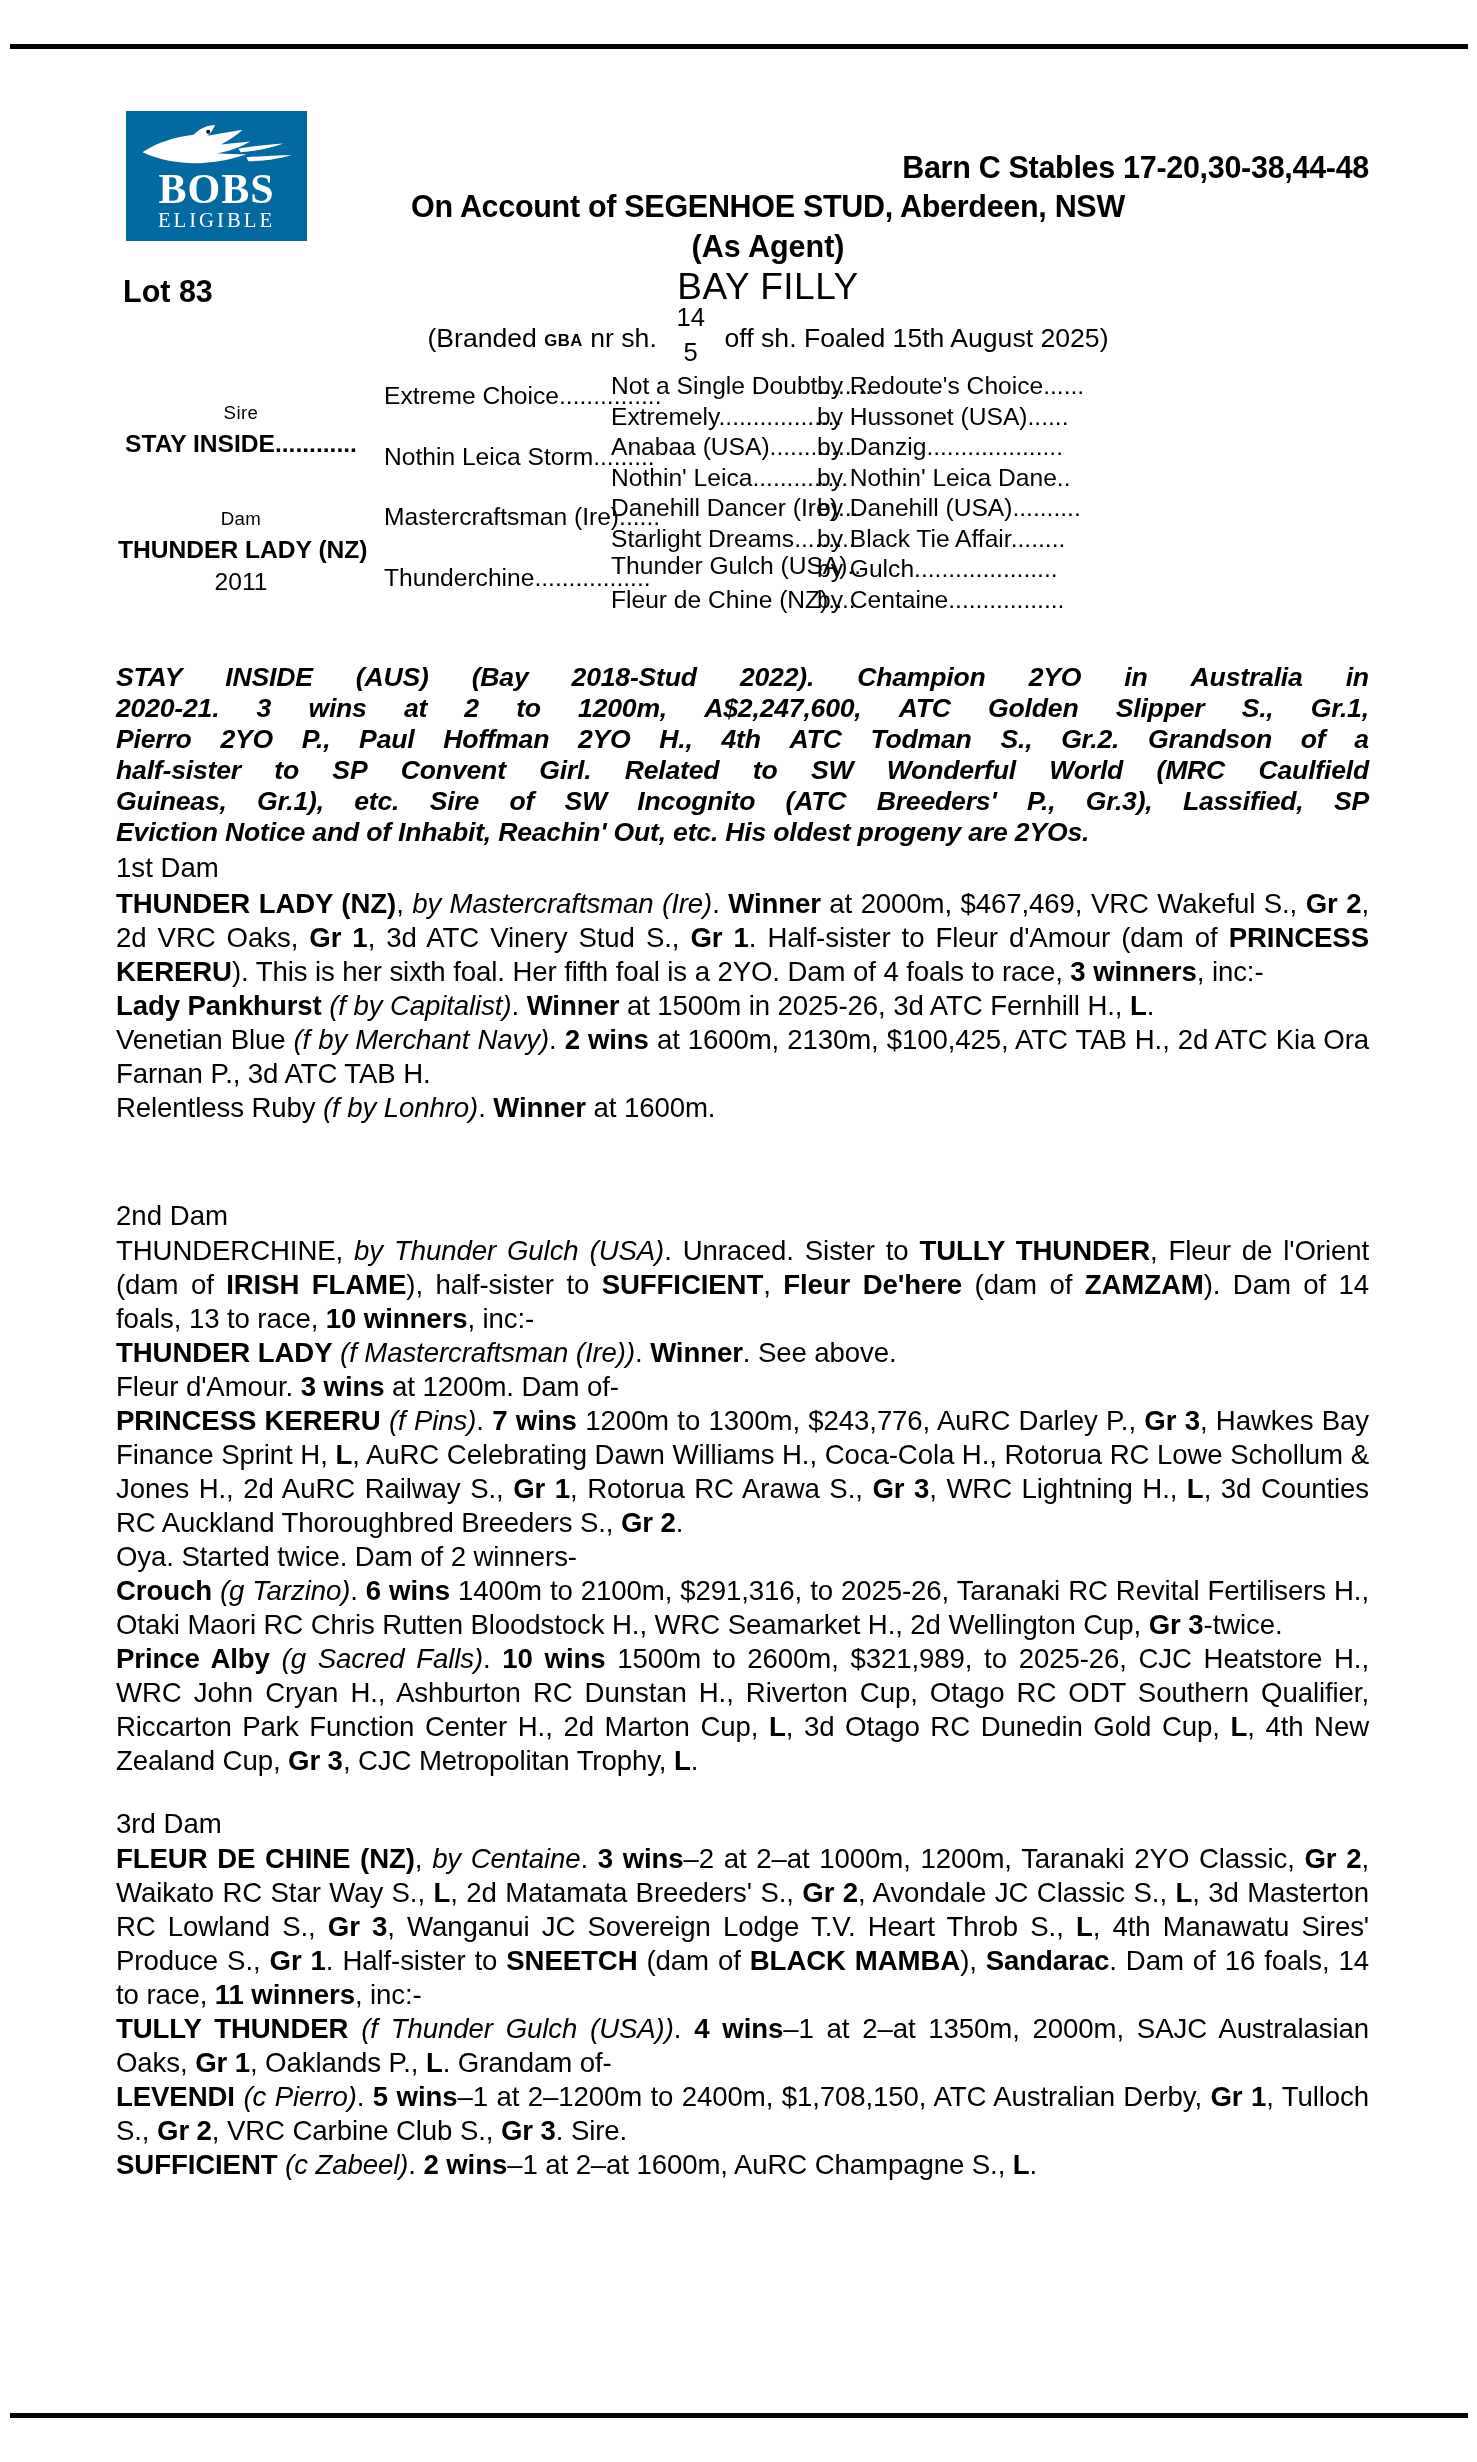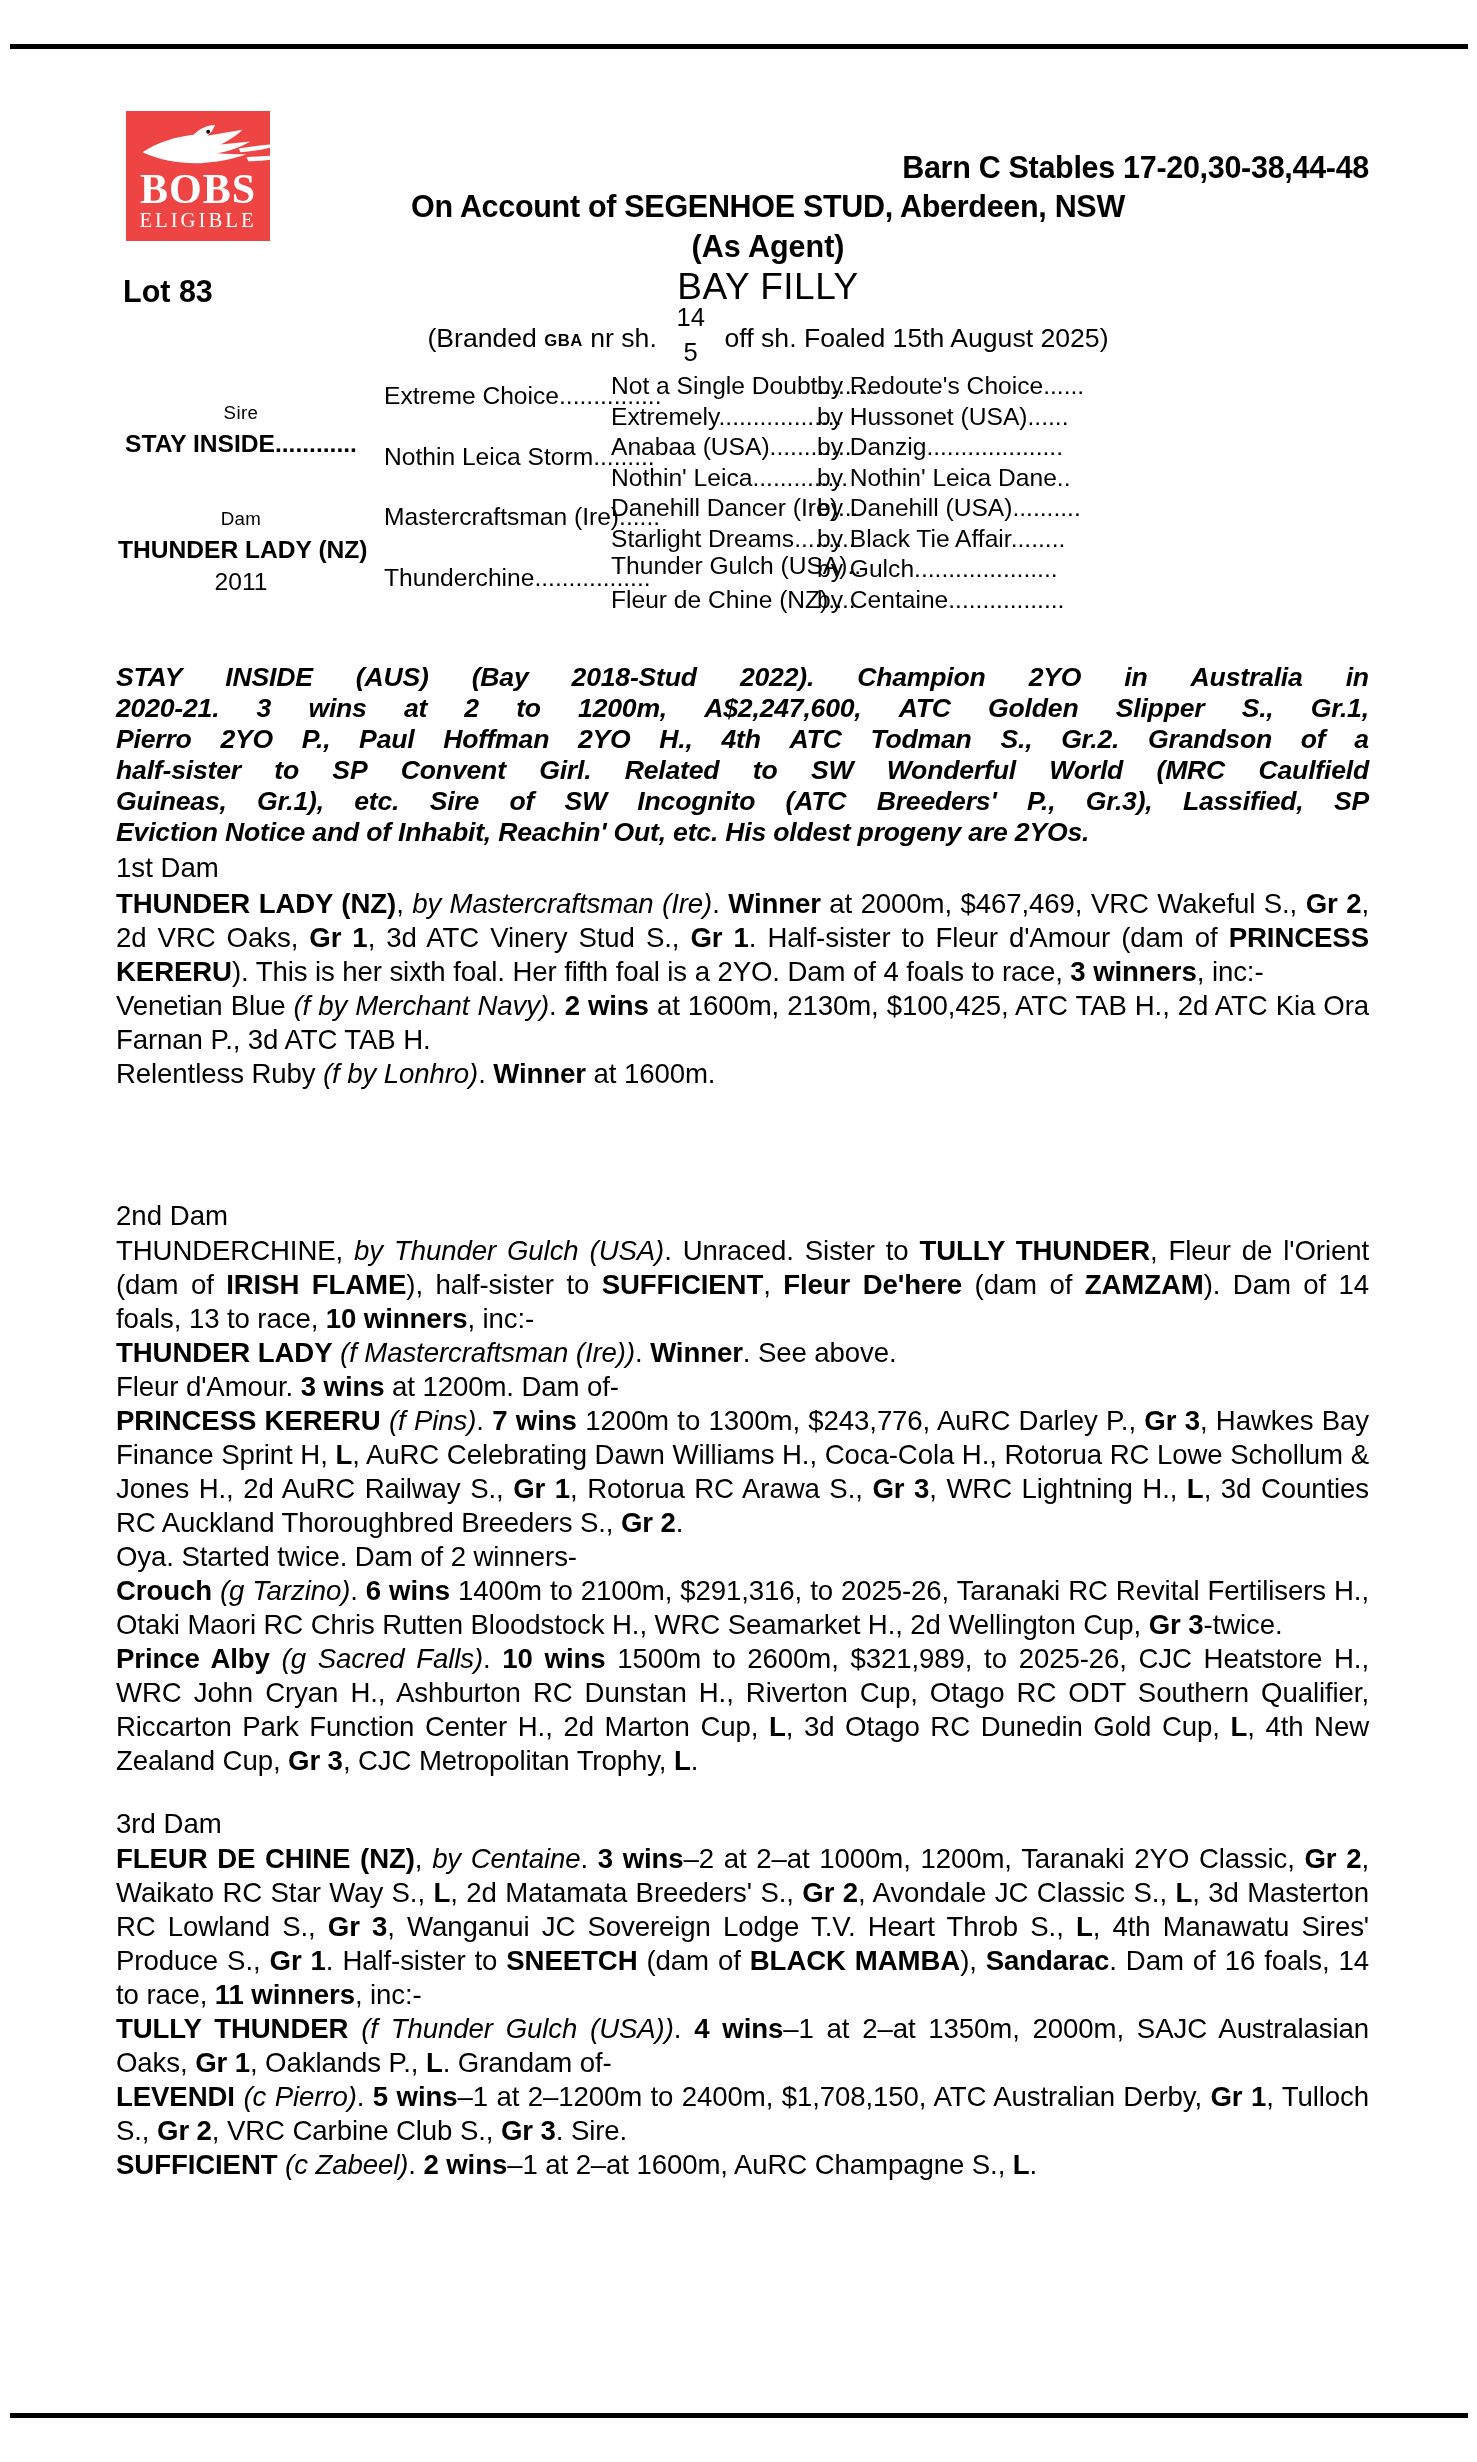--- a/index.html
+++ b/index.html
@@ -31,23 +31,23 @@
     background: #000;
   }
   .rule-top { top: 44px; }
   .rule-bottom { top: 2413px; }
 
   
   .logo {
     position: absolute;
     left: 126px;
     top: 111px;
-    width: 144px;
+    width: 181px;
     height: 130px;
-    background: #ef4444;
+    background: #0369a1;
     overflow: hidden;
   }
   .logo-horse {
     position: absolute;
     left: 9.9px;
     top: 7.9px;
     width: 162px;
     height: 51px;
   }
   .logo-bobs {
@@ -405,20 +405,21 @@
         <span>Lassified,</span>
         <span>SP</span>
       </span>
       <span>Eviction Notice and of Inhabit, Reachin' Out, etc. His oldest progeny are 2YOs.</span>
     </div>
 
   <div id="dam-sections">
       <div class="dam-head" style="top: 852px;">1st Dam</div>
       <div class="blk" style="top: 887px;">
         <p class="lv1"><b>THUNDER LADY (NZ)</b>, <i>by Mastercraftsman (Ire)</i>. <b>Winner</b> at 2000m, $467,469, VRC Wakeful S., <b>Gr 2</b>, 2d VRC Oaks, <b>Gr 1</b>, 3d ATC Vinery Stud S., <b>Gr 1</b>. Half-sister to Fleur d'Amour (dam of <b>PRINCESS KERERU</b>). This is her sixth foal. Her fifth foal is a 2YO. Dam of 4 foals to race, <b>3 winners</b>, inc:-</p>
+        <p class="lv2"><b>Lady Pankhurst</b> <i>(f by Capitalist)</i>. <b>Winner</b> at 1500m in 2025-26, 3d ATC Fernhill H., <b>L</b>.</p>
         <p class="lv2">Venetian Blue <i>(f by Merchant Navy)</i>. <b>2 wins</b> at 1600m, 2130m, $100,425, ATC TAB H., 2d ATC Kia Ora Farnan P., 3d ATC TAB H.</p>
         <p class="lv2">Relentless Ruby <i>(f by Lonhro)</i>. <b>Winner</b> at 1600m.</p>
       </div>
       <div class="dam-head" style="top: 1200px;">2nd Dam</div>
       <div class="blk" style="top: 1234px;">
         <p class="lv1">THUNDERCHINE, <i>by Thunder Gulch (USA)</i>. Unraced. Sister to <b>TULLY THUNDER</b>, Fleur de l'Orient (dam of <b>IRISH FLAME</b>), half-sister to <b>SUFFICIENT</b>, <b>Fleur De'here</b> (dam of <b>ZAMZAM</b>). Dam of 14 foals, 13 to race, <b>10 winners</b>, inc:-</p>
         <p class="lv2"><b>THUNDER LADY</b> <i>(f Mastercraftsman (Ire))</i>. <b>Winner</b>. See above.</p>
         <p class="lv2">Fleur d'Amour. <b>3 wins</b> at 1200m. Dam of-</p>
         <p class="lv3"><b>PRINCESS KERERU</b> <i>(f Pins)</i>. <b>7 wins</b> 1200m to 1300m, $243,776, AuRC Darley P., <b>Gr 3</b>, Hawkes Bay Finance Sprint H, <b>L</b>, AuRC Celebrating Dawn Williams H., Coca-Cola H., Rotorua RC Lowe Schollum &amp; Jones H., 2d AuRC Railway S., <b>Gr 1</b>, Rotorua RC Arawa S., <b>Gr 3</b>, WRC Lightning H., <b>L</b>, 3d Counties RC Auckland Thoroughbred Breeders S., <b>Gr 2</b>.</p>
         <p class="lv2">Oya. Started twice. Dam of 2 winners-</p>

